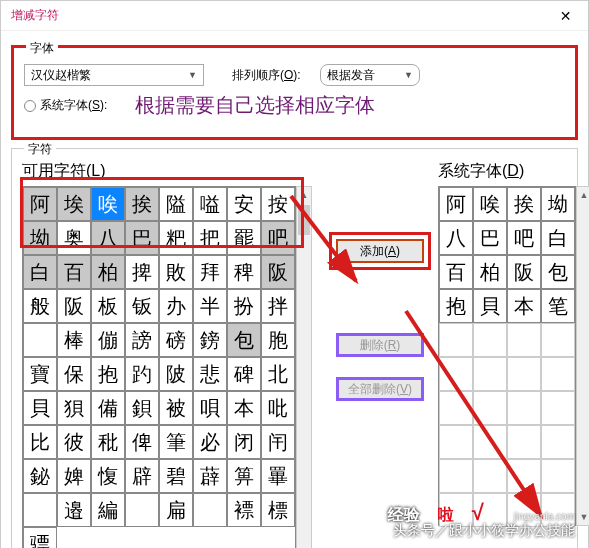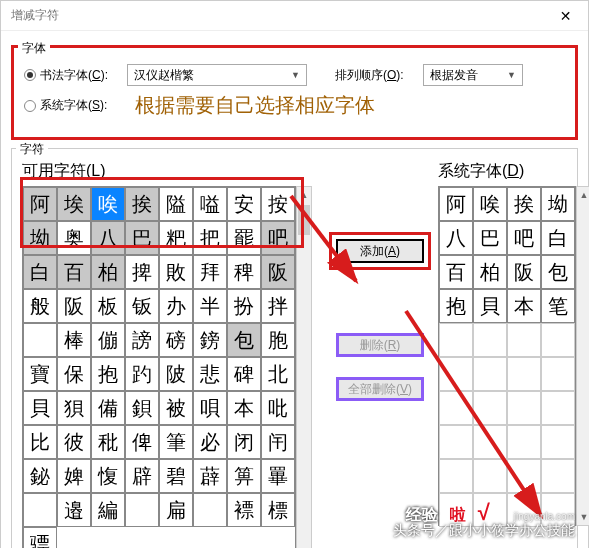--- a/index.html
+++ b/index.html
@@ -19,41 +19,41 @@
   }
   .titlebar {
     height: 30px;
     display: flex;
     align-items: center;
     justify-content: space-between;
     padding: 0 0 0 10px;
     border-bottom: 1px solid #eee;
     background: #fff;
   }
-  .title-text { font-size: 12px; color: #737373; }
+  .title-text { font-size: 12px; color: #be185d; }
   .close-btn {
     width: 45px;
     height: 30px;
     display: flex;
     align-items: center;
     justify-content: center;
     font-size: 14px;
     cursor: pointer;
   }
   .content { padding: 10px; position: relative; }
   .fieldset {
     border: 1px solid #ccc;
     margin: 4px 0 8px 0;
     padding: 10px 10px 12px 10px;
     position: relative;
   }
   .legend {
     position: absolute;
     top: -8px;
-    left: 4px;
+    left: 12px;
     background: #fff;
     padding: 0 4px;
     font-size: 12px;
   }
   .font-box { border: 3px solid #d71c1c; }
   .font-row {
     display: flex;
     align-items: center;
     gap: 8px;
     margin: 6px 0;
@@ -74,33 +74,33 @@
     display: flex;
     align-items: center;
     justify-content: space-between;
     padding: 0 6px;
     font-size: 12px;
     background: #fff;
     flex: 0 0 180px;
   }
   .combo-arrow { font-size: 9px; color: #555; }
   .sort-label { margin-left: 20px; width: 80px; }
-  .combo-sort { flex: 0 0 100px; }
+  .combo-sort { flex: 0 0 100px; border-radius: 8px; }
   .text-box {
     border: none;
     height: 22px;
     display: flex;
     align-items: center;
     padding: 0 6px;
     font-size: 12px;
     color: #666;
     flex: 0 0 180px;
   }
   .red-note {
-    color: #a16207;
+    color: #701a75;
     font-family: "SimSun", serif;
     font-size: 20px;
     margin-left: 8px;
   }
   .chars-section {
     display: flex;
     gap: 8px;
     position: relative;
   }
   .col-left { flex: 0 0 300px; }
@@ -153,21 +153,21 @@
     width: 88px;
     height: 24px;
     border: 3px solid #8b5cf6;
     background: #e8e8e8;
     display: flex;
     align-items: center;
     justify-content: center;
     font-size: 12px;
   }
   .btn-add {
-    border: 2px solid #000000;
+    border: 2px solid #c2410c;
     outline: 3px solid #d71c1c;
     outline-offset: 4px;
     background: #e8e8e8;
   }
   .btn-disabled { color: #999; }
   .arrow-svg {
     position: absolute;
     pointer-events: none;
   }
   .watermark1 {
@@ -178,21 +178,21 @@
     font-family: "SimSun", serif;
     font-size: 14px;
     text-shadow: 0 0 3px #555, 0 0 3px #555;
   }
   .watermark-logo {
     position: absolute;
     bottom: 22px;
     right: 14px;
     display: flex;
     align-items: baseline;
-    gap: 12px;
+    gap: 18px;
   }
   .watermark-exp {
     color: #fff;
     font-family: "SimSun", serif;
     font-weight: bold;
     font-size: 16px;
     text-shadow: 0 0 3px #333, 0 0 3px #333;
   }
   .watermark-la {
     color: #e01020;
@@ -221,26 +221,20 @@
       <span>✕</span>
     </div>
   </div>
 
   <div class="content">
 
     <div class="fieldset font-box">
       <div class="legend">字体</div>
 
       <div class="font-row">
-        <label class="radio-label">
-          <span class="radio checked"></span>
-          <span>
-            <span>书法字体(</span><span class="u">C</span><span>):</span>
-          </span>
-        </label>
         <div class="combo">
           <span>汉仪赵楷繁</span>
           <span class="combo-arrow">▼</span>
         </div>
         <span class="sort-label">
           <span>排列顺序(</span><span class="u">O</span><span>):</span>
         </span>
         <div class="combo combo-sort">
           <span>根据发音</span>
           <span class="combo-arrow">▼</span>

